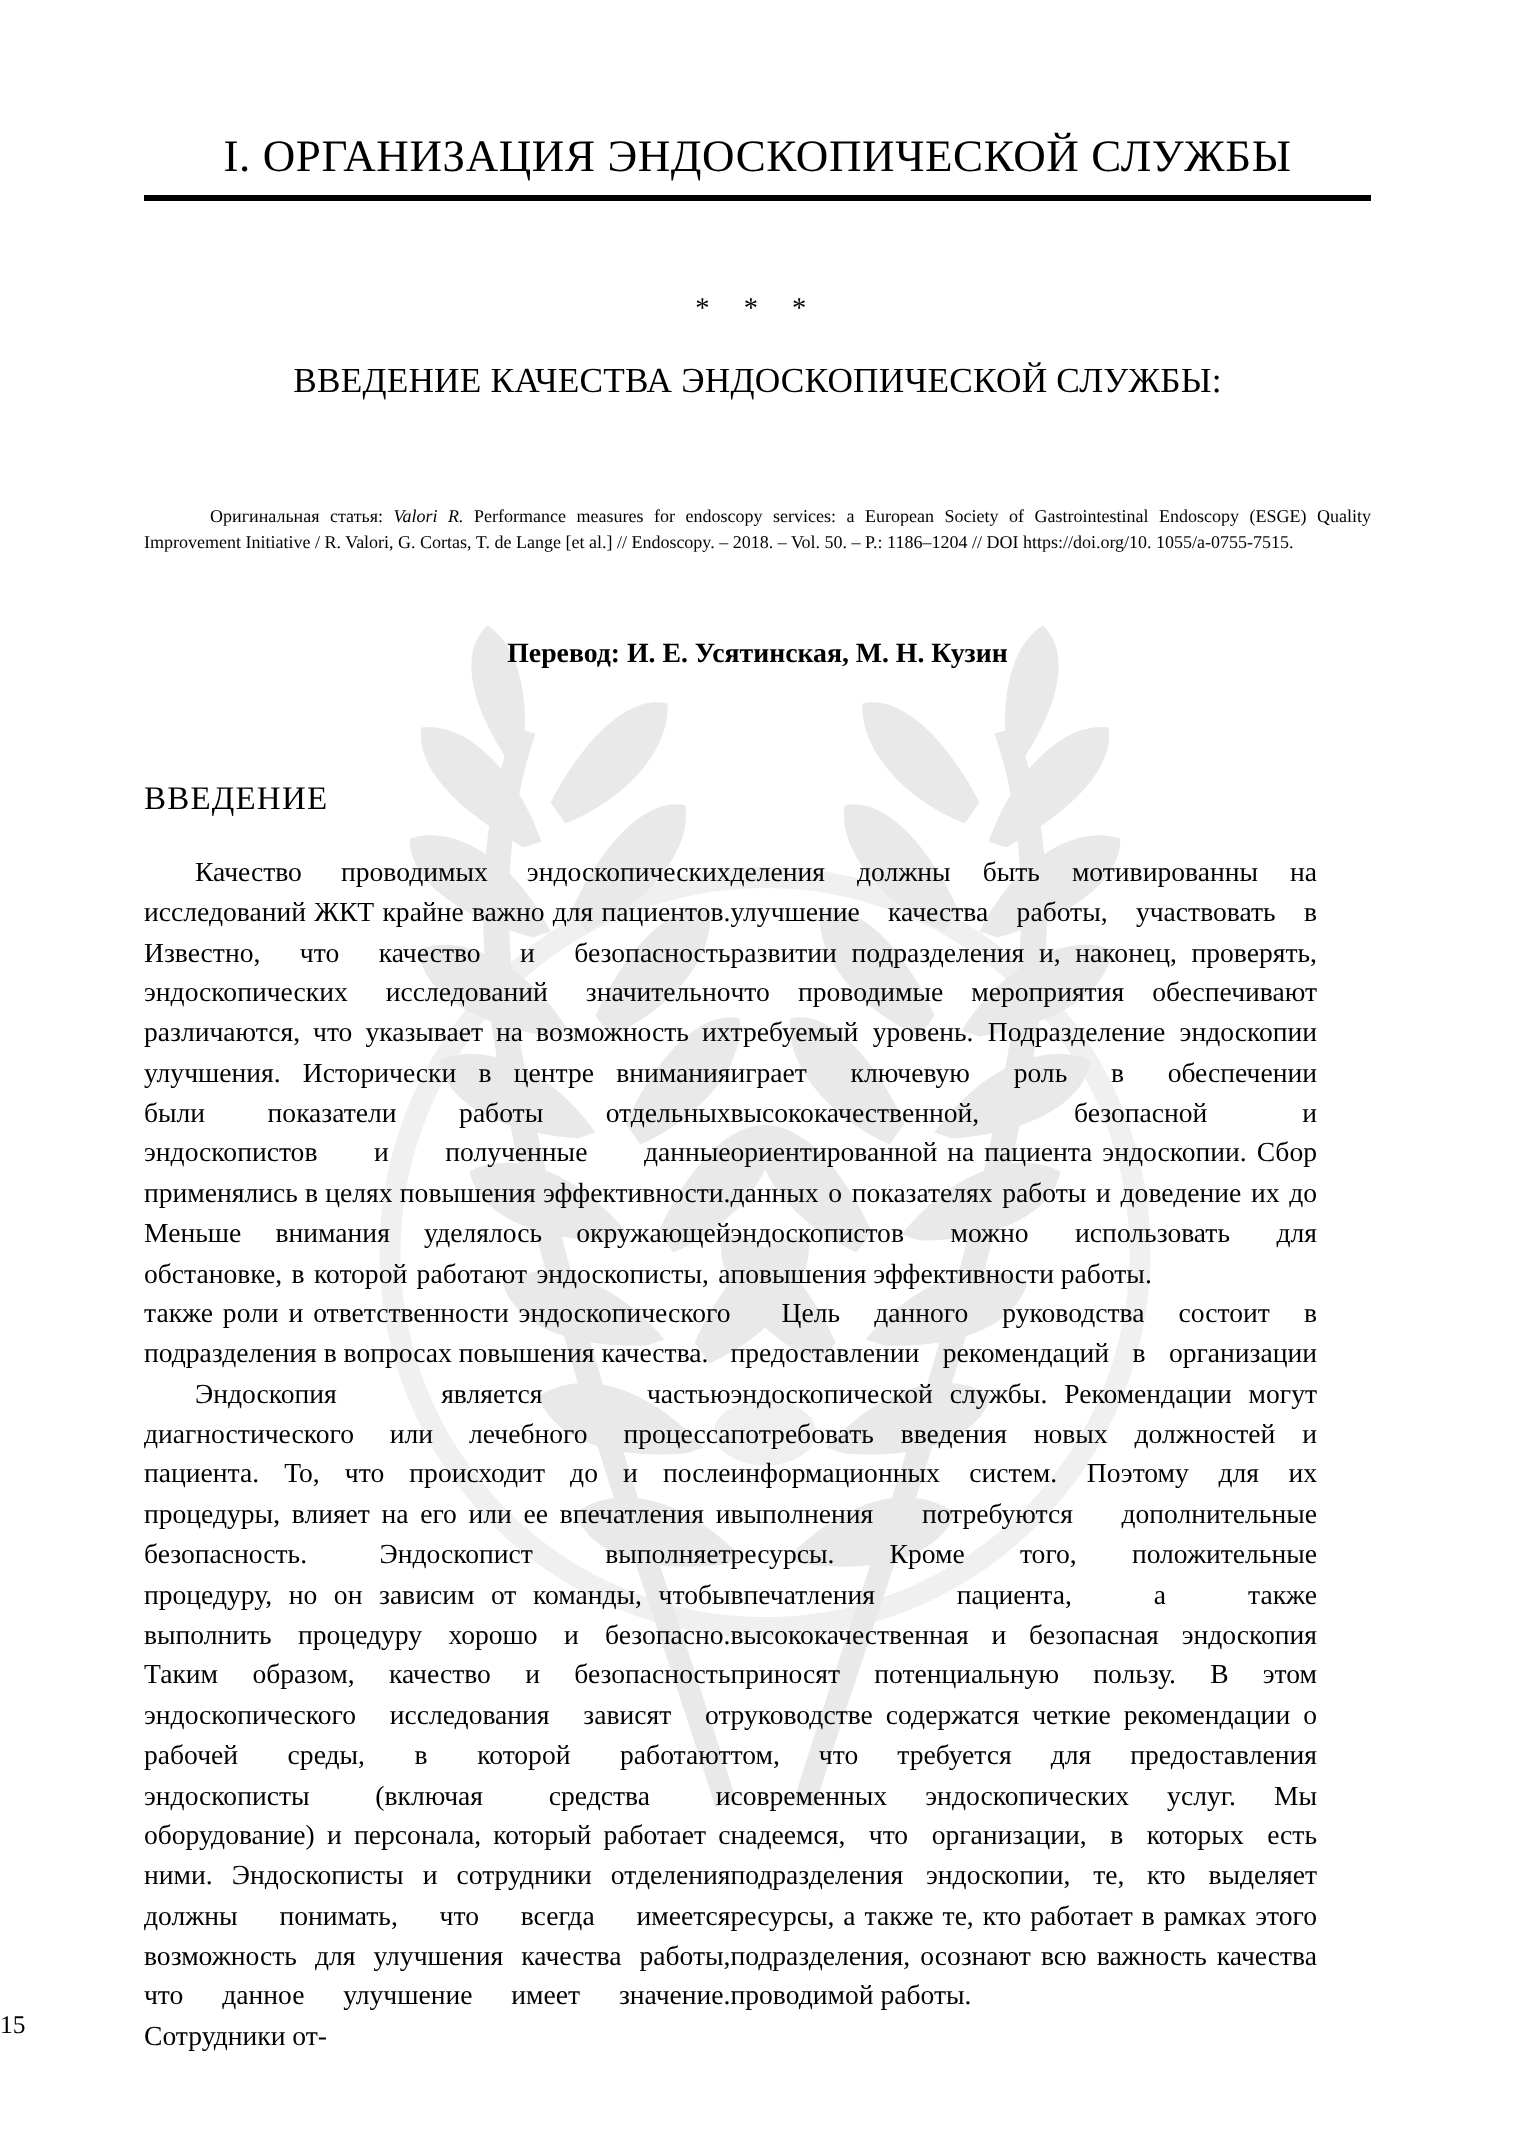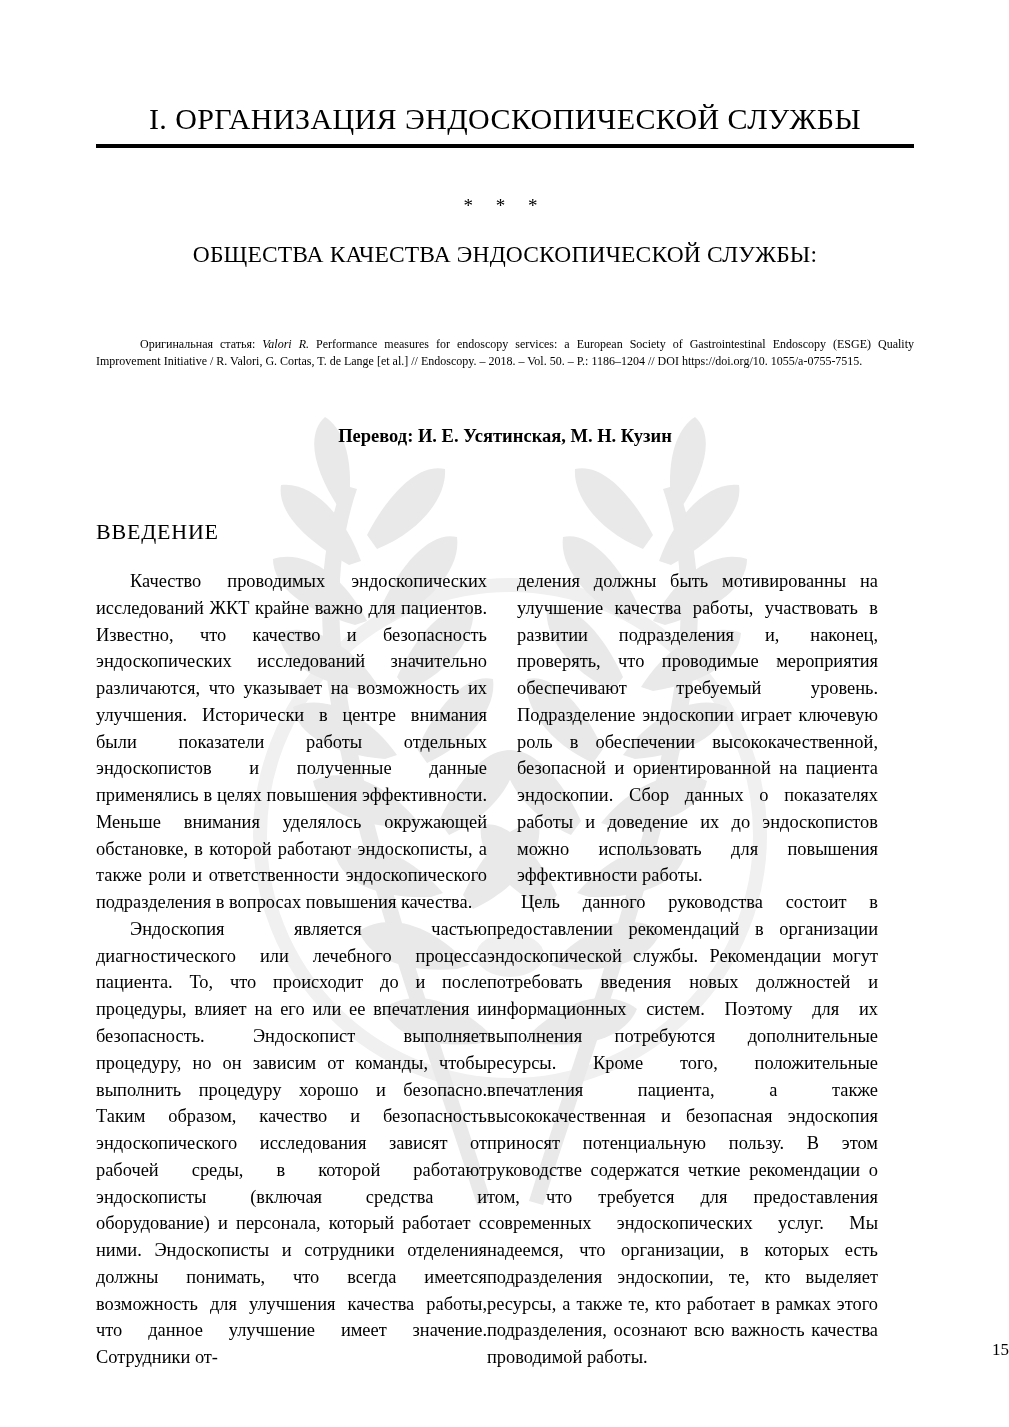--- a/index.html
+++ b/index.html
@@ -29,21 +29,21 @@
     height: 790px;
     pointer-events: none;
     z-index: 0;
   }
   .watermark svg { display: block; width: 100%; height: 100%; }
 
   
   .running-head {
     position: absolute;
     left: 96px;
-    top: 102px;
+    top: 88px;
     width: 818px;
     z-index: 2;
   }
   .running-head-title {
     font-family: "Liberation Serif", "DejaVu Serif", serif;
     font-size: 30px;
     font-weight: 400;
     letter-spacing: 0.4px;
     text-align: center;
     line-height: 1.12;
@@ -133,29 +133,29 @@
     font-size: 18.4px;
     line-height: 1.455;
     text-align: justify;
     text-justify: inter-word;
   }
   .col p {
     margin: 0;
     text-indent: 34px;
     hyphens: manual;
   }
-  .col p.cont { text-indent: 0; margin-left: 30px; }
+  .col p.cont { text-indent: 0; }
 
   
   .page-number {
     position: absolute;
     left: 0;
     top: 1340px;
     width: 1009px;
-    text-align: right;
+    text-align: left;
     font-size: 17px;
     z-index: 2;
   }
 </style>
 </head>
 <body>
 
 <div class="page">
 
   <div class="watermark">
@@ -206,21 +206,21 @@
   </div>
 
   <div class="running-head">
     <div class="running-head-title">I. ОРГАНИЗАЦИЯ ЭНДОСКОПИЧЕСКОЙ СЛУЖБЫ</div>
     <div class="running-head-rule"></div>
   </div>
 
   <div class="title-block">
     <div class="asterisks">* * *</div>
     <div class="doc-title">
-      <span class="tline">ОБЩЕСТВА КАЧЕСТВА ЭНДОСКОПИЧЕСКОЙ СЛУЖБЫ:</span>
+      <span class="tline">ВВЕДЕНИЕ КАЧЕСТВА ЭНДОСКОПИЧЕСКОЙ СЛУЖБЫ:</span>
     </div>
   </div>
 
   <div class="citation"><span>Оригинальная статья: </span><span class="it">Valori R.</span><span> Performance measures for endoscopy services: a European Society of Gastrointestinal Endoscopy (ESGE) Quality Improvement Initiative / R. Valori, G. Cortas, T. de Lange [et al.]  // Endoscopy. – 2018. – Vol. 50. – P.: 1186–1204 // DOI https://doi.org/10. 1055/a-0755-7515.</span></div>
 
   <div class="translator">Перевод: И. Е. Усятинская, М. Н. Кузин</div>
 
   <div class="section-heading">ВВЕДЕНИЕ</div>
 
   <div class="columns">

